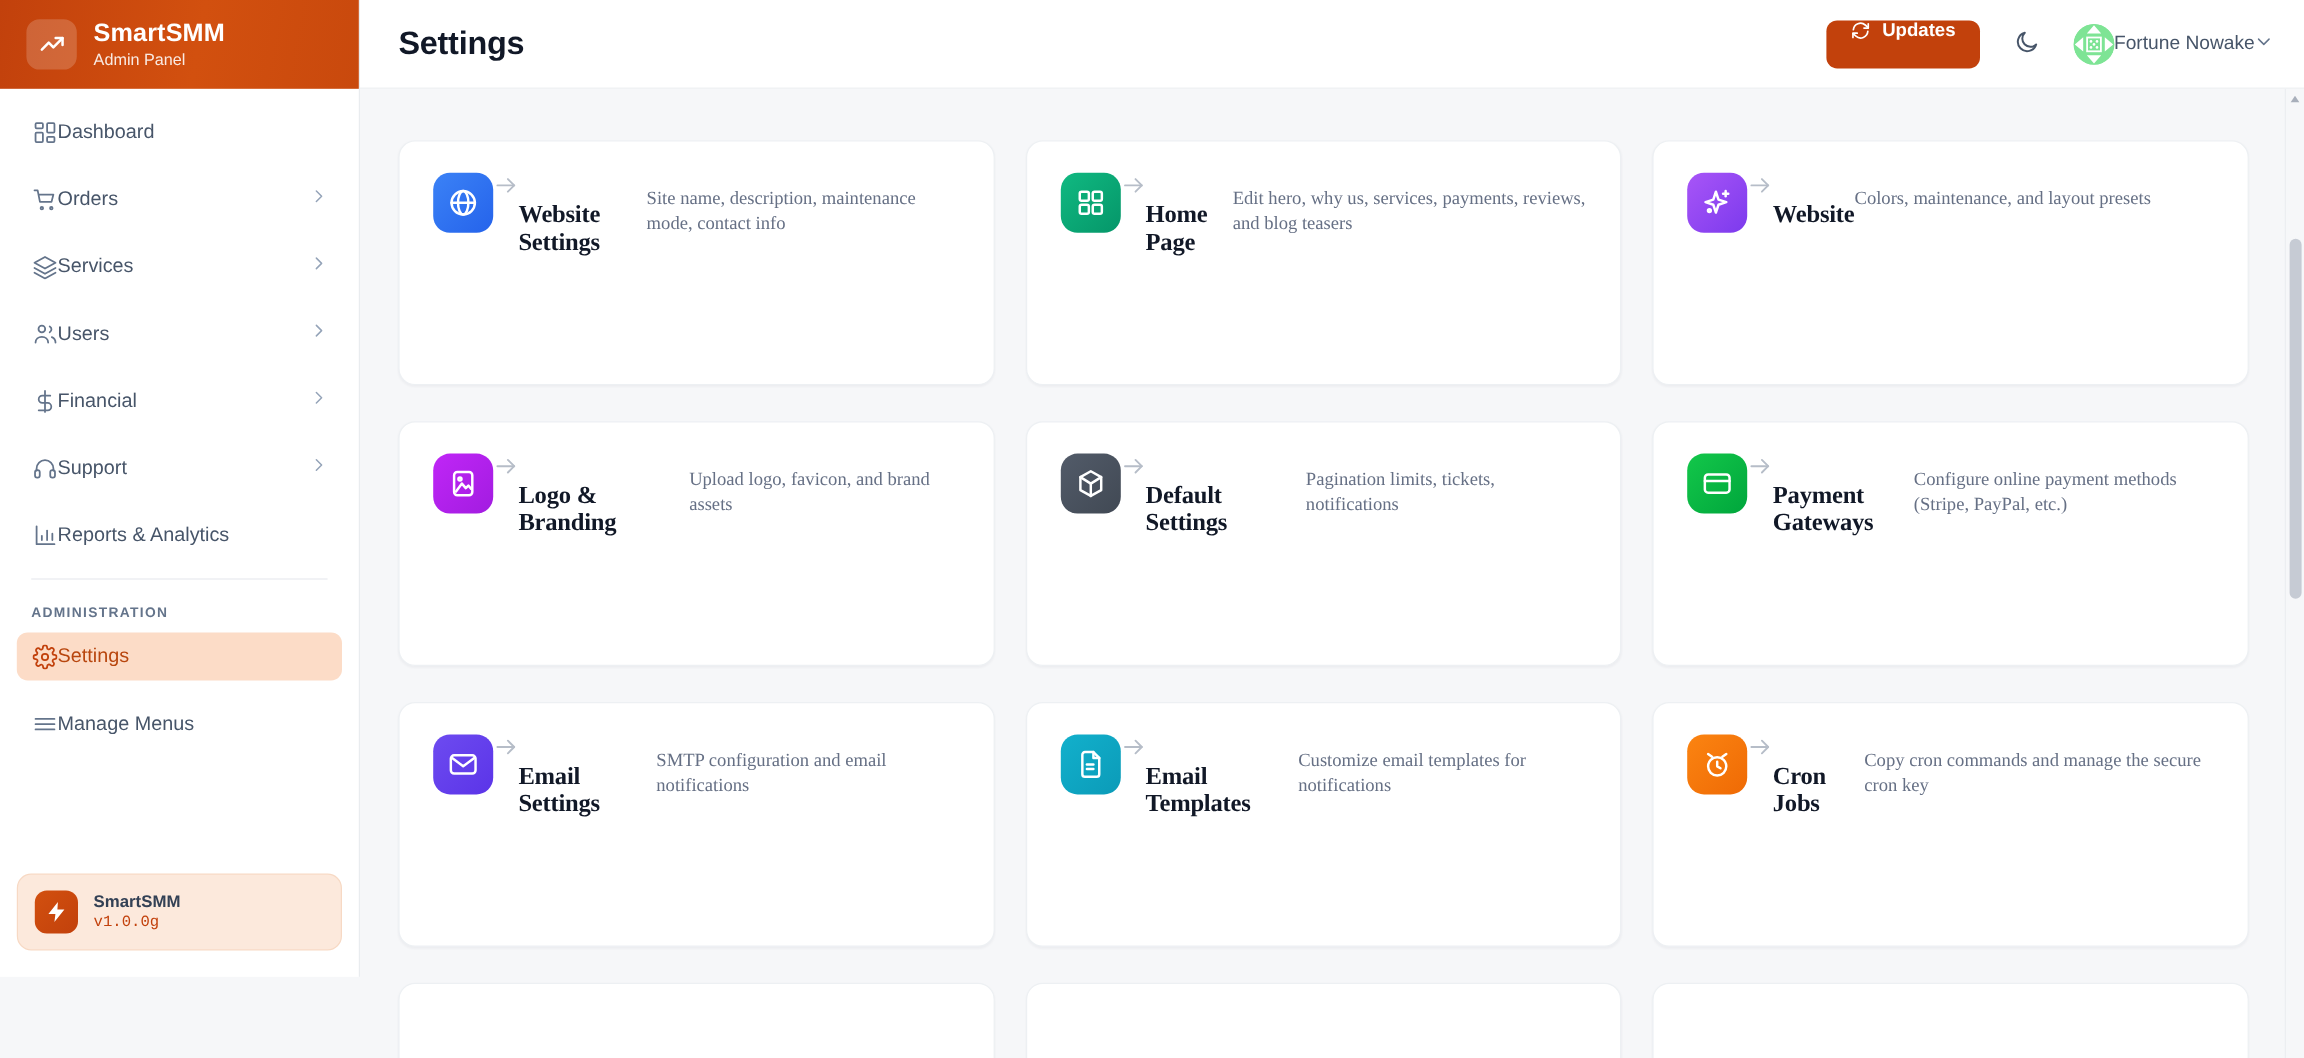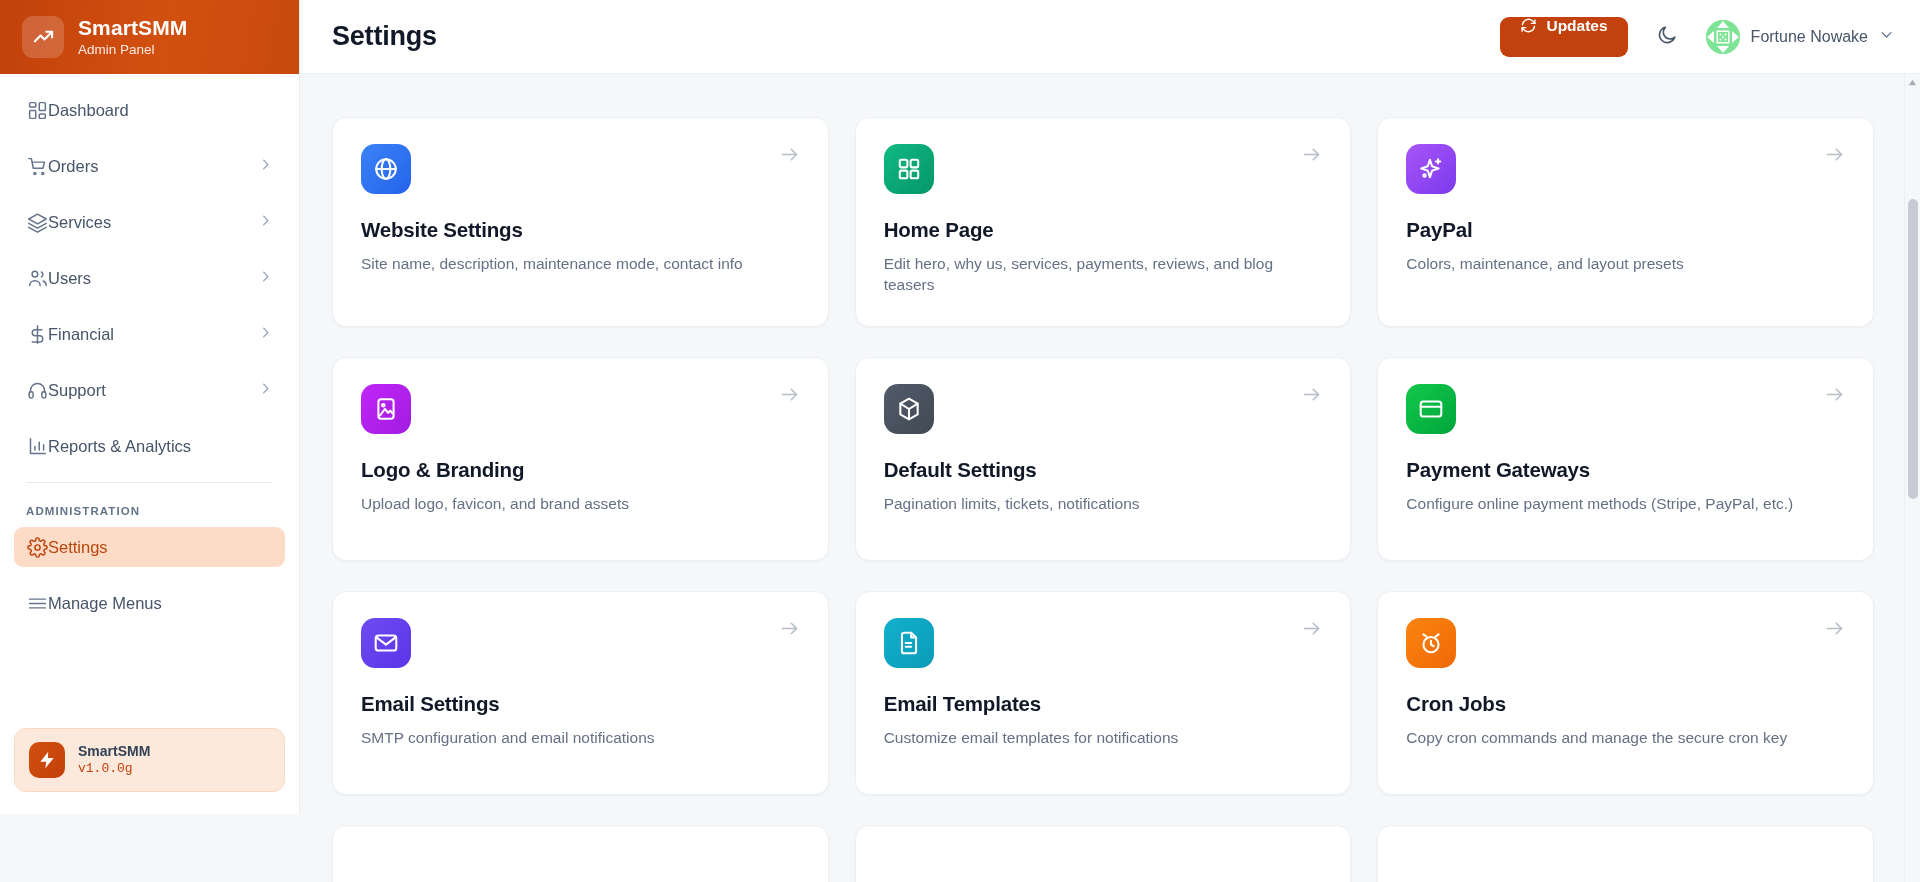--- a/index.html
+++ b/index.html
@@ -84,41 +84,41 @@
     background: #c2410c; color: #fff; border: none;
     height: 40px; padding: 0 20px; border-radius: 9px;
     font-size: 15.5px; font-weight: 700; cursor: pointer;
     font-family: "Liberation Sans", sans-serif;
   }
   .updates-btn svg { width: 17px; height: 17px; stroke: #fff; stroke-width: 2; fill: none;
                      stroke-linecap: round; stroke-linejoin: round; }
   .moon-btn { width: 34px; height: 34px; display: flex; align-items: center; justify-content: center; cursor: pointer; background: none; border: none; }
   .moon-btn svg { width: 22px; height: 22px; stroke: #475569; stroke-width: 1.8; fill: none;
                   stroke-linecap: round; stroke-linejoin: round; }
-  .user-menu { display: flex; align-items: center; gap: 11px; cursor: pointer; }
+  .user-menu { display: flex; align-items: center; cursor: pointer; }
   .avatar {
     width: 34px; height: 34px; border-radius: 50%; flex: 0 0 34px;
     background: #7ee495; position: relative; overflow: hidden;
     display: flex; align-items: center; justify-content: center;
   }
   .user-name { font-size: 16px; color: #475569; font-weight: 500; }
   .caret svg { width: 15px; height: 15px; stroke: #64748b; stroke-width: 2; fill: none;
                stroke-linecap: round; stroke-linejoin: round; }
 
   
   .content { flex: 1; overflow: hidden; background: #f6f7f9; position: relative; padding: 20px 46px 0 32px; }
   .card-grid {
     display: grid; grid-template-columns: repeat(3, 1fr);
     gap: 30px 26px; padding-top: 23px;
   }
   .card {
     background: #fff; border: 1px solid #edf0f3; border-radius: 14px;
     padding: 26px 28px 30px 28px; min-height: 204px; cursor: pointer;
     box-shadow: 0 1px 2px rgba(16,24,40,.04);
-    display: flex; flex-direction: column;
+    display: flex;  font-family: Liberation Serif, serif;
   }
   .card-top { display: flex; align-items: flex-start; justify-content: space-between; }
   .card-icon {
     width: 50px; height: 50px; border-radius: 14px; flex: 0 0 50px;
     display: flex; align-items: center; justify-content: center;
   }
   .card-icon svg { width: 26px; height: 26px; stroke: #fff; stroke-width: 1.9; fill: none;
                    stroke-linecap: round; stroke-linejoin: round; }
   .card-arrow svg { width: 21px; height: 21px; stroke: #b6bdc8; stroke-width: 1.8; fill: none;
                     stroke-linecap: round; stroke-linejoin: round; }
@@ -374,21 +374,21 @@
                   <line x1="18.5" y1="3" x2="18.5" y2="7"></line>
                   <line x1="16.5" y1="5" x2="20.5" y2="5"></line>
                   <circle cx="6" cy="18" r="1.1"></circle>
                 </svg>
             </span>
             <span class="card-arrow"><svg viewBox="0 0 24 24">
                   <line x1="4" y1="12" x2="20" y2="12"></line>
                   <polyline points="14,6 20,12 14,18"></polyline>
                 </svg></span>
           </div>
-          <div class="card-title">PayPal</div>
+          <div class="card-title">Website</div>
           <div class="card-desc">Colors, maintenance, and layout presets</div>
         </div>
 
         <div class="card">
           <div class="card-top">
             <span class="card-icon" style="background:linear-gradient(135deg,#c026f7,#a21ce0)">
               <svg viewBox="0 0 24 24">
                   <rect x="5" y="3" width="14" height="18" rx="2.5"></rect>
                   <circle cx="9.5" cy="8.5" r="1.2"></circle>
                   <polyline points="6.5,18 11,12 14,15.5 16,13.5 18,16"></polyline>

